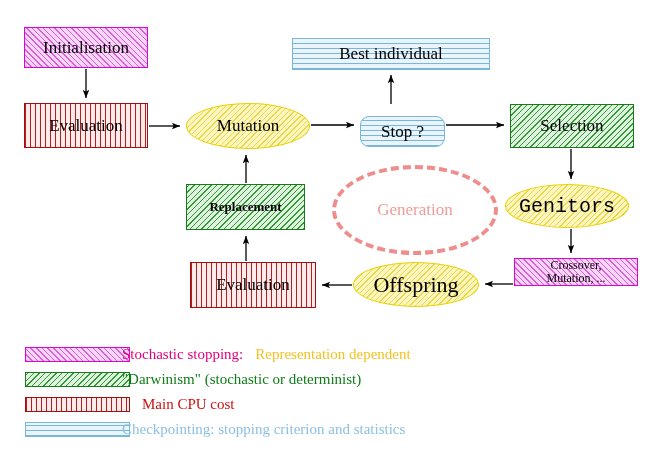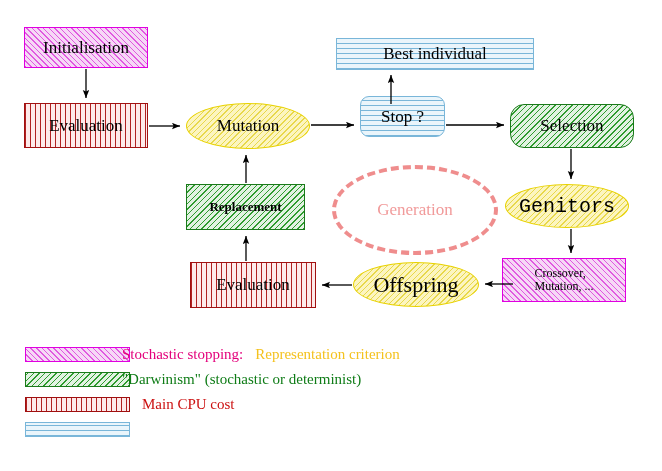--- a/index.html
+++ b/index.html
@@ -17,20 +17,21 @@
     height: 471px;
     background: #ffffff;
     overflow: hidden;
   }
   .node {
     position: absolute;
     box-sizing: border-box;
     display: flex;
     align-items: center;
     justify-content: center;
+    text-align: center;
     color: #000000;
     line-height: 1.05;
     white-space: pre-line;
   }
   
   .fill-magenta {
     border: 1px solid #e000e0;
     background-color: #f6d8f6;
     background-image: repeating-linear-gradient(
         45deg,
@@ -144,45 +145,46 @@
         <path d="M352,285 L322,285" marker-end="url(#arrowhead)"></path>
         <path d="M246,261 L246,236" marker-end="url(#arrowhead)"></path>
         <path d="M246,183 L246,155" marker-end="url(#arrowhead)"></path>
       </g>
   </svg>
 
   <div id="node-layer">
       <div class="node fill-magenta" style="left: 24px; top: 27px; width: 124px; height: 41px; font-size: 17px;"><span>Initialisation</span></div>
       <div class="node fill-red" style="left: 24px; top: 103px; width: 124px; height: 45px; font-size: 17px;"><span>Evaluation</span></div>
       <div class="node fill-yellow ellipse" style="left: 186px; top: 103px; width: 124px; height: 46px; font-size: 17px;"><span>Mutation</span></div>
-      <div class="node fill-blue" style="left: 292px; top: 38px; width: 198px; height: 32px; font-size: 17px; margin-left: 44px;"><span>Best individual</span></div>
-      <div class="node fill-blue rounded" style="left: 360px; top: 96px; width: 85px; height: 41px; font-size: 17px;"><span>Stop ?</span></div>
-      <div class="node fill-green" style="left: 510px; top: 104px; width: 124px; height: 44px; font-size: 17px; border-radius: 14px;"><span>Selection</span></div>
+      <div class="node fill-blue" style="left: 292px; top: 38px; width: 198px; height: 32px; font-size: 17px;"><span>Best individual</span></div>
+      <div class="node fill-blue rounded" style="left: 360px; top: 116px; width: 85px; height: 31px; font-size: 17px;"><span>Stop ?</span></div>
+      <div class="node fill-green" style="left: 510px; top: 104px; width: 124px; height: 44px; font-size: 17px;"><span>Selection</span></div>
       <div class="node fill-green" style="left: 186px; top: 184px; width: 119px; height: 46px; font-size: 13px; font-weight: bold;"><span>Replacement</span></div>
       <div class="gen-ellipse" style="left: 332px; top: 165px; width: 166px; height: 90px; font-size: 17px;">
         <span>Generation</span>
       </div>
       <div class="node fill-yellow ellipse" style="left: 505px; top: 184px; width: 124px; height: 44px; font-size: 20px; font-family: Liberation Mono, monospace;"><span>Genitors</span></div>
       <div class="node fill-red" style="left: 190px; top: 262px; width: 126px; height: 46px; font-size: 17px;"><span>Evaluation</span></div>
       <div class="node fill-yellow ellipse" style="left: 353px; top: 262px; width: 126px; height: 45px; font-size: 22px;"><span>Offspring</span></div>
-      <div class="node fill-magenta" style="left: 502px; top: 258px; width: 124px; height: 44px; font-size: 12px;"><span>Crossover,
+      <div class="node fill-magenta" style="left: 514px; top: 258px; width: 124px; height: 28px; font-size: 12px;"><span>Crossover,
 Mutation, ...</span></div>
     </div>
 
   <div id="legend">
       <div class="legend-row">
         <div class="swatch fill-magenta"></div>
-        <div class="legend-text" style="color: rgb(227, 0, 123);"><span>Stochastic stopping:</span><span class="lg-part2" style="color: rgb(244, 194, 30); margin-left: 12px;">Representation criterion</span></div>
+        <div class="legend-text" style="color: rgb(227, 0, 123);"><span>Stochastic stopping:</span><span class="lg-part2" style="color: rgb(244, 194, 30); margin-left: 12px;">Representation dependent</span></div>
       </div>
       <div class="legend-row">
         <div class="swatch fill-green"></div>
         <div class="legend-text" style="color: rgb(15, 124, 23);"><span>"Darwinism" (stochastic or determinist)</span></div>
       </div>
       <div class="legend-row">
         <div class="swatch fill-red"></div>
         <div class="legend-text" style="color: rgb(204, 17, 17); margin-left: 20px;"><span>Main CPU cost</span></div>
       </div>
       <div class="legend-row">
         <div class="swatch fill-blue"></div>
+        <div class="legend-text" style="color: rgb(140, 192, 228);"><span>Checkpointing: stopping criterion and statistics</span></div>
       </div>
     </div>
 
 </div>
 
 </body></html>

